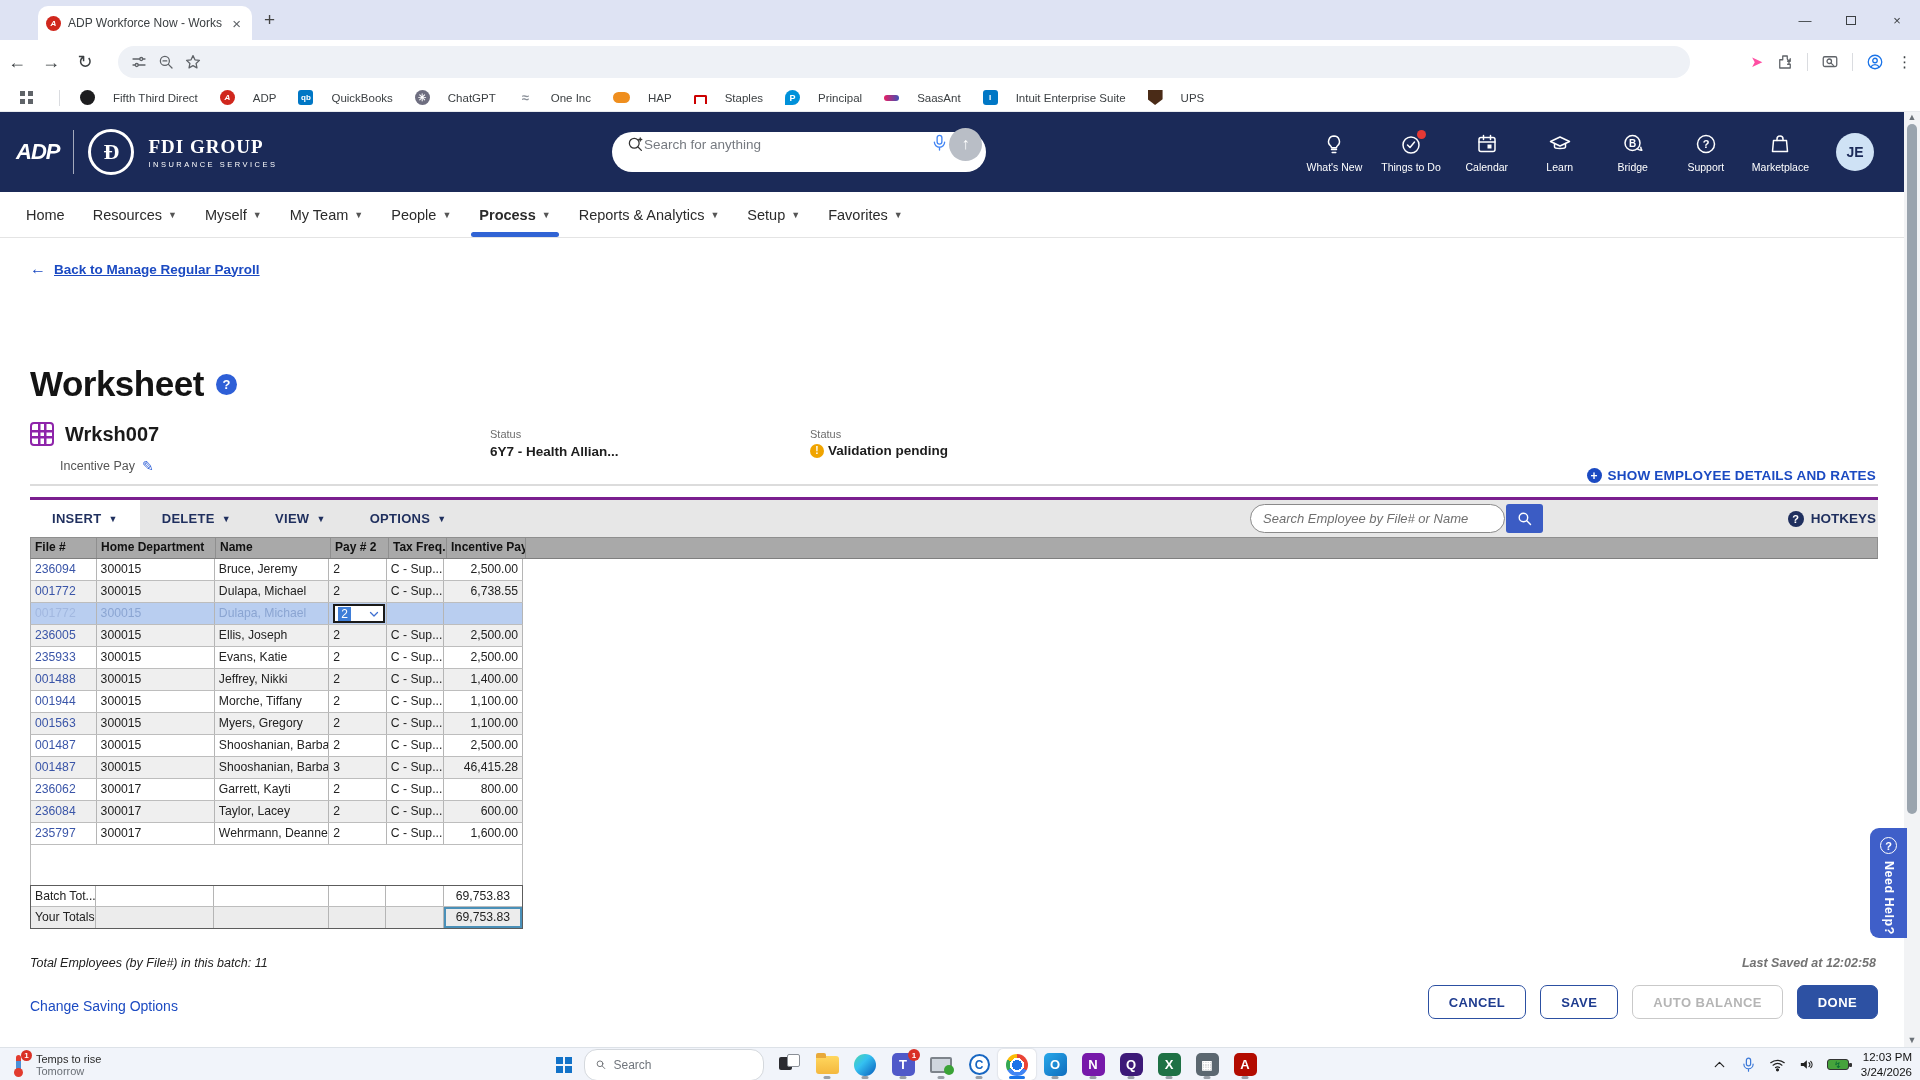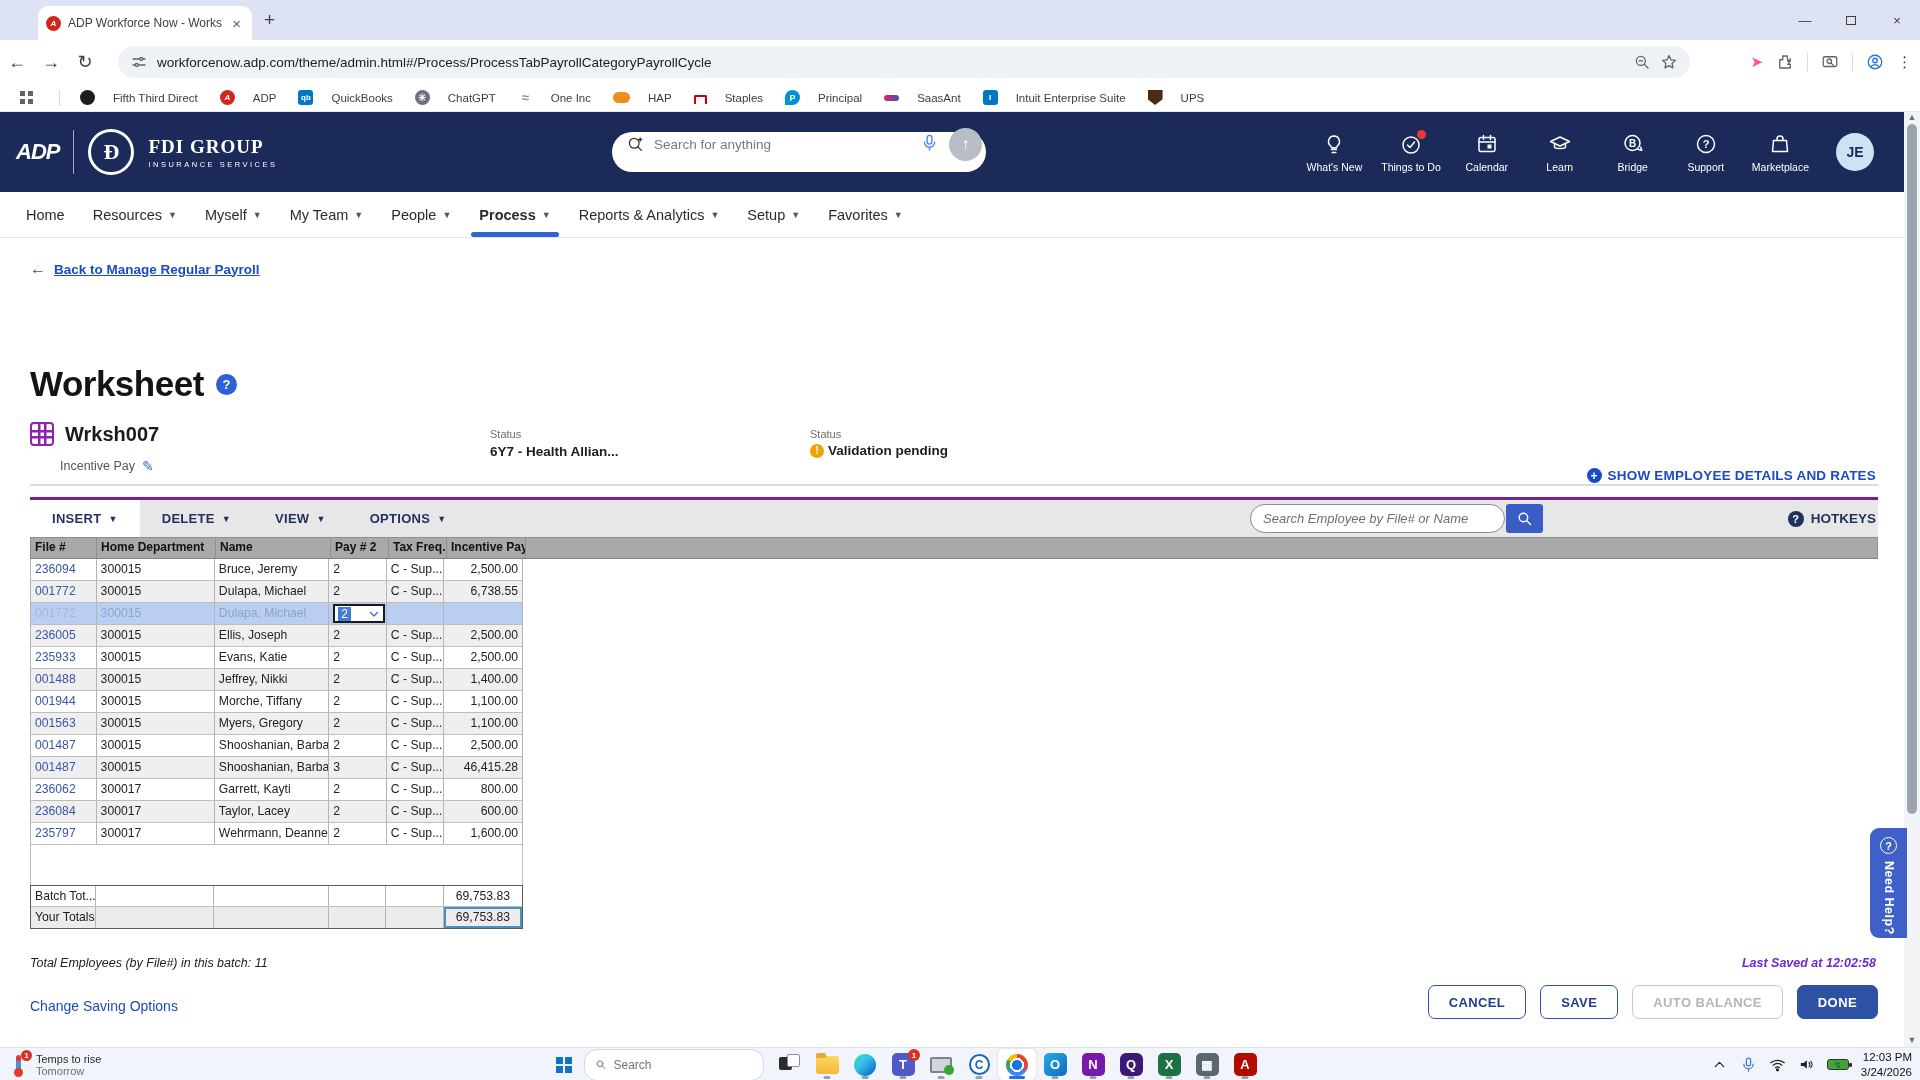--- a/index.html
+++ b/index.html
@@ -52,21 +52,21 @@
   .bi.ups{background:#4a2b17;border-radius:0;clip-path:polygon(0 0,100% 0,100% 62%,50% 100%,0 62%);color:#f2b61c;font-size:6px}
 
   
   .adphdr{position:absolute;top:112px;left:0;width:1920px;height:80px;background:var(--navy);color:#fff}
   .brand{position:absolute;left:16px;top:0;height:80px;display:flex;align-items:center;gap:14px}
   .adplogo{font-size:22px;font-weight:800;font-style:italic;letter-spacing:-1px}
   .branddiv{width:1px;height:44px;background:rgba(255,255,255,.6)}
   .fdicircle{width:46px;height:46px;border:3px solid #fff;border-radius:50%;display:flex;align-items:center;justify-content:center;font-family:"Liberation Serif",serif;font-weight:bold;font-size:22px}
   .fdit1{font-family:"Liberation Serif",serif;font-size:19px;font-weight:bold;letter-spacing:1px}
   .fdit2{font-size:7.5px;letter-spacing:2.5px;margin-top:2px}
-  .hsearch{position:absolute;left:612px;top:20px;width:374px;height:40px;background:#fff;border-radius:20px;display:flex;align-items:center;padding:0 4px 16px 14px;gap:10px}
+  .hsearch{position:absolute;left:612px;top:20px;width:374px;height:40px;background:#fff;border-radius:20px;display:flex;align-items:center;padding:0 4px 16px 14px;}
   .hsearch input{border:none;outline:none;flex:1;font-size:13.5px;color:#333;font-family:inherit;background:transparent}
   .hsearch input::placeholder{color:#767a80}
   .micbtn svg{width:19px;height:19px;stroke:#4285f4;fill:none;stroke-width:1.7;stroke-linecap:round}
   .gobtn{width:33px;height:33px;border-radius:50%;background:#b9bec6;color:#fff;display:flex;align-items:center;justify-content:center;font-size:16px;flex:none}
   .hdr-right{position:absolute;right:46px;top:0;height:80px;display:flex;align-items:center;gap:19px}
   .hitem{display:flex;flex-direction:column;align-items:center;gap:5px;min-width:54px}
   .hicon{position:relative;width:24px;height:24px}
   .hicon svg{width:24px;height:24px;stroke:#fff;fill:none;stroke-width:1.5;stroke-linecap:round;stroke-linejoin:round;display:block}
   .hbadge{position:absolute;top:-2px;right:-3px;width:9px;height:9px;border-radius:50%;background:#e53935}
   .hlabel{font-size:10.5px;white-space:nowrap}
@@ -141,21 +141,21 @@
   .totals{position:absolute;left:30px;top:885px;width:493px;border:1px solid #5c5c5c}
   .trow{display:flex;height:21px;background:#fff;border-bottom:1px solid #bdbdbd}
   .trow:last-child{border-bottom:none}
   .trow.alt{background:#ececec}
   .tc{font-size:12.2px;line-height:20px;padding:0 4px;border-right:1px solid #b5b5b5;white-space:nowrap;overflow:hidden}
   .tc:last-child{border-right:none}
   .tc.amt{text-align:center}
   .tc.hl{box-shadow:inset 0 0 0 2px #4a90b8}
 
   .batchsum{position:absolute;left:30px;top:956px;font-size:12.5px;font-style:italic;color:#222}
-  .lastsaved{position:absolute;right:44px;top:956px;font-size:12.5px;font-style:italic;font-weight:600;color:#6d28d9}
+  .lastsaved{position:absolute;right:44px;top:956px;font-size:12.5px;font-style:italic;font-weight:600;color:#737373}
   .changesave{position:absolute;left:30px;top:998px;font-size:14px;color:#1b4ac2}
   .btnrow{position:absolute;right:42px;top:985px;display:flex;gap:14px}
   .pbtn{height:34px;border-radius:7px;font-size:13px;font-weight:bold;letter-spacing:.4px;display:flex;align-items:center;justify-content:center;padding:0 20px;font-family:inherit}
   .pbtn.outline{background:#fff;border:1.5px solid #2c50a2;color:#1f3c8f}
   .pbtn.disabled{background:#fff;border:1.5px solid #c9c9c9;color:#b5b5b5}
   .pbtn.primary{background:#2d51a3;border:1.5px solid #2d51a3;color:#fff}
 
   .needhelp{position:absolute;right:13px;top:828px;width:37px;height:110px;background:#3f5fc9;border-radius:9px 0 0 9px;color:#fff;display:flex;flex-direction:column;align-items:center;padding-top:9px;gap:7px;z-index:5}
   .nhq{width:17px;height:17px;border-radius:50%;border:1.6px solid #fff;font-size:11px;font-weight:bold;display:flex;align-items:center;justify-content:center}
   .nhtext{writing-mode:vertical-rl;font-size:12.5px;font-weight:bold;letter-spacing:.5px}
@@ -236,21 +236,20 @@
   <span class="navbtn fwd">→</span>
   <span class="navbtn">↻</span>
   <div class="omnibox">
     <span class="icon18">
         <svg viewBox="0 0 24 24">
           <path d="M4 8h9M17 8h3M4 16h3M11 16h9"></path>
           <circle cx="15" cy="8" r="2"></circle>
           <circle cx="9" cy="16" r="2"></circle>
         </svg>
       </span>
-    <span class="urltext">workforcenow.adp.com/theme/admin.html#/Process/ProcessTabPayrollCategoryPayrollCycle</span>
     <span class="icon18">
         <svg viewBox="0 0 24 24">
           <circle cx="10.5" cy="10.5" r="6"></circle>
           <path d="M15.2 15.2L20 20M8 10.5h5"></path>
         </svg>
       </span>
     <span class="icon18">
         <svg viewBox="0 0 24 24">
           <path d="M12 3.5l2.6 5.6 6 .7-4.5 4.1 1.2 6L12 16.9l-5.3 3 1.2-6-4.5-4.1 6-.7z"></path>
         </svg>

